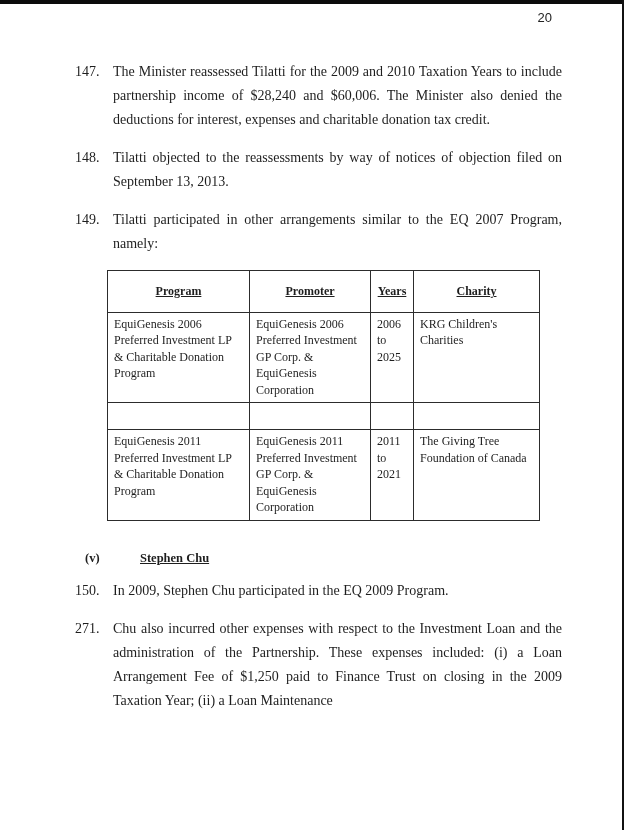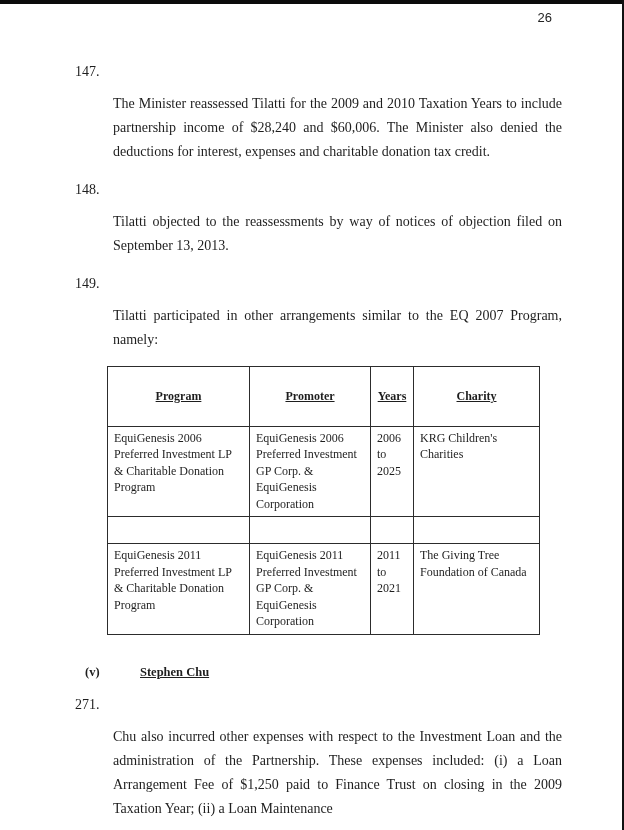--- a/index.html
+++ b/index.html
@@ -39,40 +39,39 @@
     font-size: 14px;
     line-height: 24px;
     margin-bottom: 14px;
   }
   .para-num {
     flex: 0 0 38px;
   }
   .para-text {
     flex: 1;
     text-align: justify;
-    margin-top: 32px;
   }
   .doc-table {
     border-collapse: collapse;
     margin: 7px 0 25px 32px;
     width: 432px;
     table-layout: fixed;
     font-size: 12px;
     line-height: 16.5px;
   }
   .doc-table th, .doc-table td {
     border: 1px solid #2c2c2c;
     vertical-align: top;
     padding: 3px 6px 4px 6px;
   }
   .doc-table th {
     font-weight: bold;
     text-decoration: underline;
     text-align: center;
-    padding: 21px 2px;
+    padding: 12px 2px;
   }
   .col-program { width: 142px; }
   .col-promoter { width: 121px; }
   .col-years { width: 43px; }
   .col-charity { width: 126px; }
   .row-data td { height: 88px; }
   .row-spacer td { height: 27px; }
   .years-cell { white-space: pre-line; margin-top: 39px; }
   .section-heading {
     display: flex;
@@ -87,21 +86,21 @@
   .section-title {
     text-decoration: underline;
   }
 </style>
 </head>
 <body>
 
 <div class="scan-bar-top"></div>
 <div class="scan-line-right"></div>
 
-<div class="page-number">26</div>
+<div class="page-number">20</div>
 
 <div class="content">
 
   <div class="para">
     <div class="para-num">147.</div>
     <div class="para-text">The Minister reassessed Tilatti for the 2009 and 2010 Taxation Years to include partnership income of $28,240 and $60,006. The Minister also denied the deductions for interest, expenses and charitable donation tax credit.</div>
   </div>
 
   <div class="para">
     <div class="para-num">148.</div>
@@ -152,20 +151,24 @@
         <td>The Giving Tree Foundation of Canada</td>
       </tr>
     </tbody>
   </table>
 
   <div class="section-heading">
     <div class="section-marker">(v)</div>
     <div class="section-title">Stephen Chu</div>
   </div>
 
+  <div class="para">
+    <div class="para-num">150.</div>
+    <div class="para-text">In 2009, Stephen Chu participated in the EQ 2009 Program.</div>
+  </div>
 
 
 
   <div class="para">
     <div class="para-num">271.</div>
     <div class="para-text">Chu also incurred other expenses with respect to the Investment Loan and the administration of the Partnership. These expenses included: (i) a Loan Arrangement Fee of $1,250 paid to Finance Trust on closing in the 2009 Taxation Year; (ii) a Loan Maintenance</div>
   </div>
 
 </div>
 

